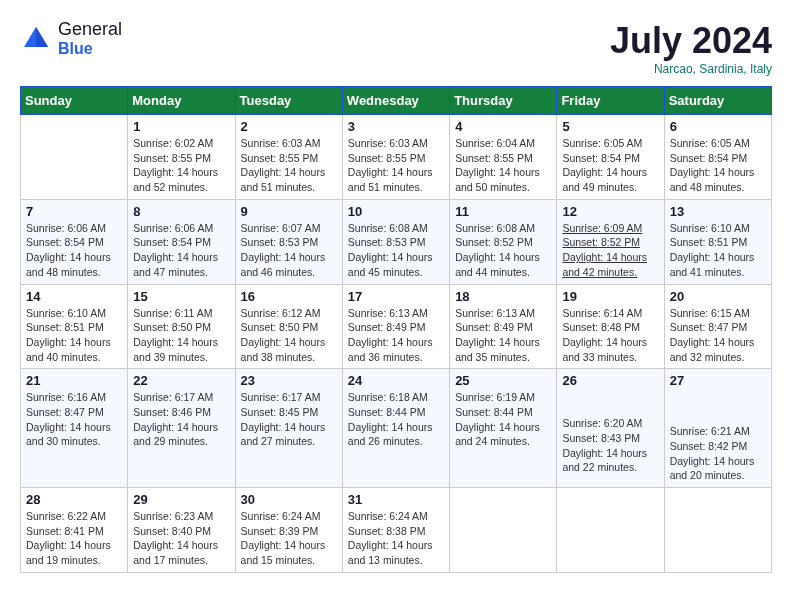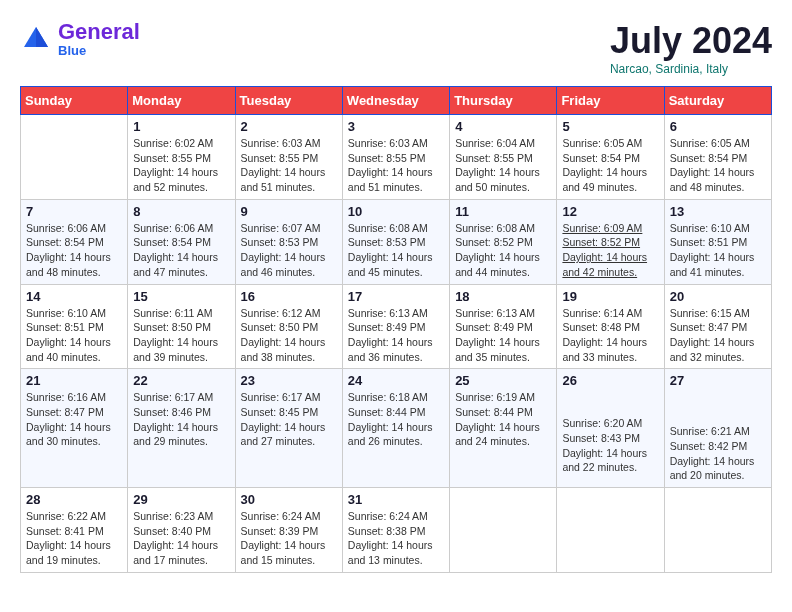--- a/index.html
+++ b/index.html
@@ -20,34 +20,35 @@
       display: flex;
       align-items: center;
       gap: 6px;
     }
     .logo-text {
       display: flex;
       flex-direction: column;
       line-height: 1.1;
     }
     .logo-general {
-      font-size: 22px;
-      font-weight: bold;
-      color: #6d28d9;
+      font-size: 18px;
+      font-weight: normal;
+      color: #0f172a;
     }
     .logo-blue {
-      font-size: 13px;
+      font-size: 16px;
       font-weight: bold;
       color: #2563eb;
     }
     .logo-icon {
       width: 32px;
       height: 32px;
     }
     .title-area {
+      text-align: right;
     }
     .month-year {
       font-size: 36px;
       font-weight: bold;
       color: #1a1a2e;
     }
     .location {
       font-size: 12px;
       color: #0f766e;
     }
@@ -87,21 +88,21 @@
     .empty-cell {
       background: #f9f9f9;
     }
     tr:nth-child(even) td {
       background: #f5f8ff;
     }
     tr:nth-child(odd) td {
       background: #ffffff;
     }
     .calendar-table thead tr th {
-      background-color: #ef4444;
+      background-color: #15803d;
     }
   </style>
 </head>
 <body>
 
 <div class="header-area">
   <div class="logo">
     <svg class="logo-icon" viewBox="0 0 40 40" xmlns="http://www.w3.org/2000/svg">
       <polygon points="20,5 35,30 5,30" fill="#2563eb"></polygon>
       <polygon points="20,5 35,30 20,30" fill="#1d4ed8"></polygon>

